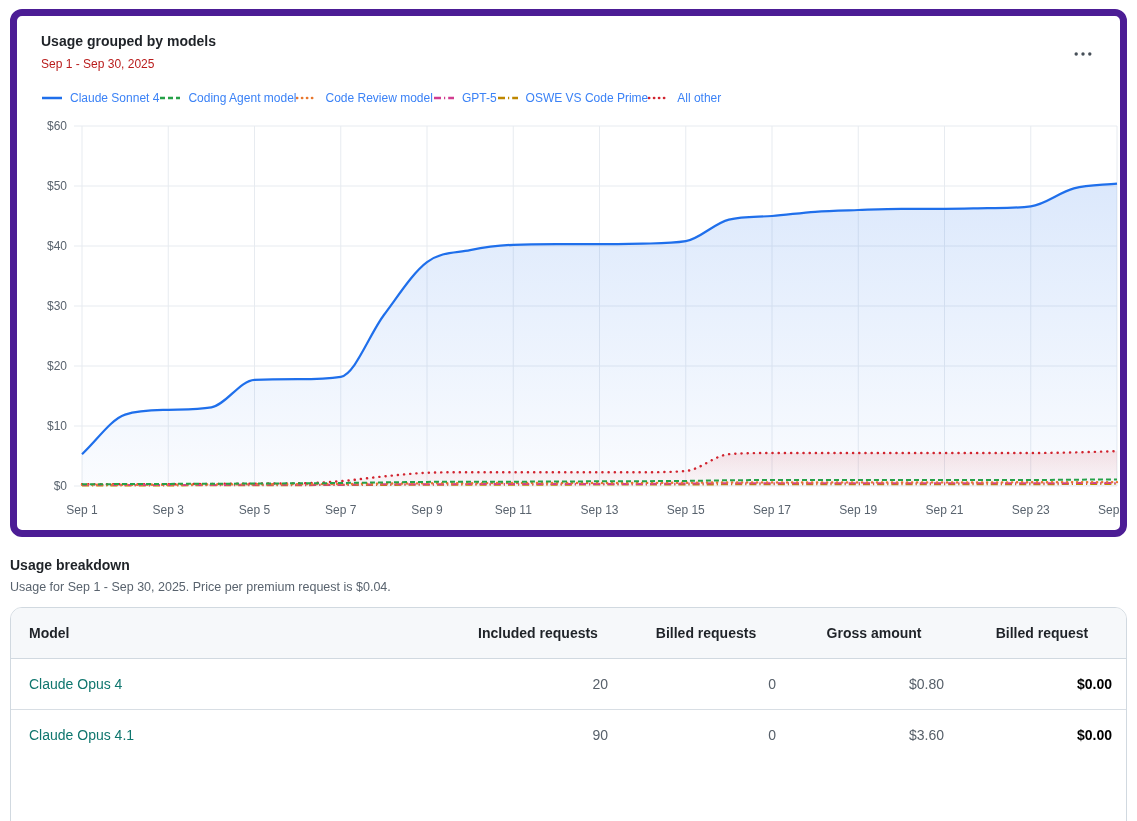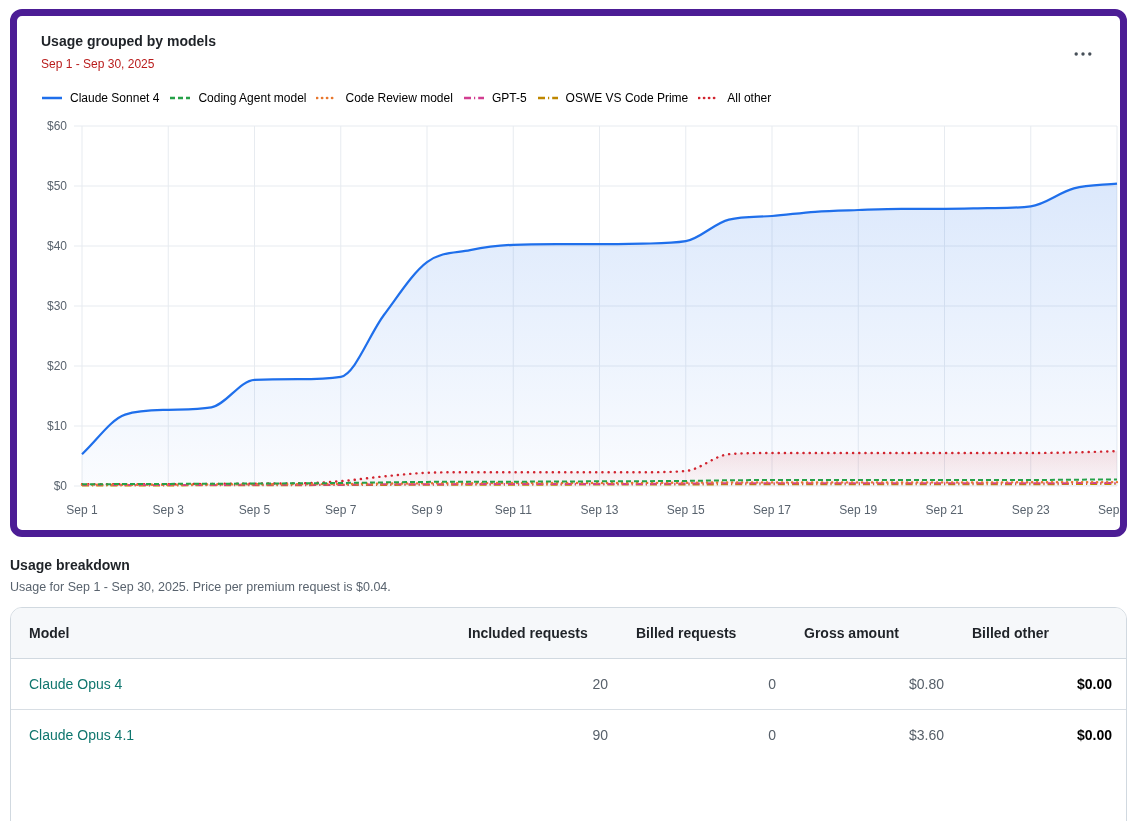--- a/index.html
+++ b/index.html
@@ -27,22 +27,22 @@
     font-size:12px; color:#b91c1c;
   }
   .kebab-btn {
     position:absolute; top:26px; right:22px;
     width:30px; height:24px;
     display:flex; align-items:center; justify-content:center;
     background:transparent; border:none; border-radius:6px; cursor:pointer;
   }
   .legend {
     position:absolute; top:75px; left:24px;
-    display:flex; align-items:center; gap:10px;
-    font-size:12px; color:#000000; white-space:nowrap;
+    display:flex; align-items:center; gap:0;
+    font-size:12px; color:#3b82f6; white-space:nowrap;
   }
   .legend-item { display:flex; align-items:center; gap:7px; }
   .chart-svg { position:absolute; top:100px; left:0; }
 
   .breakdown-title {
     margin:20px 12px 0 10px;
     font-size:14px; font-weight:700; color:#1f2328;
   }
   .breakdown-subtitle {
     margin:7px 0 0 10px;
@@ -53,21 +53,21 @@
     border:1px solid #d1d9e0;
     border-radius:12px;
     overflow:hidden;
     background:#fff;
     height:400px;
   }
   table.usage-table { width:100%; border-collapse:collapse; font-size:14px; }
   table.usage-table col.num-col { width:168px; }
   table.usage-table thead th {
     background:#f6f8fa;
-    font-weight:700; color:#1f2328; text-align:left;
+    font-weight:700; color:#1f2328; text-align:center;
     padding:17px 14px; border-bottom:1px solid #d1d9e0;
     white-space:nowrap;
   }
   table.usage-table thead th:first-child { text-align:left; padding-left:18px; }
   table.usage-table tbody td {
     padding:17px 14px; text-align:right; color:#57606a; background:#fff;
     white-space:nowrap;
   }
   table.usage-table tbody td:first-child { text-align:left; padding-left:18px; color:#0f766e; }
   table.usage-table tbody td:last-child { font-weight:700; color:#000000; }
@@ -202,21 +202,21 @@
         <col class="num-col">
         <col class="num-col">
         <col class="num-col">
     </colgroup>
     <thead>
         <tr>
           <th>Model</th>
           <th>Included requests</th>
           <th>Billed requests</th>
           <th>Gross amount</th>
-          <th>Billed other</th>
+          <th>Billed request</th>
         </tr>
       </thead>
     <tbody>
         <tr>
           <td>Claude Opus 4</td>
           <td>20</td>
           <td>0</td>
           <td>$0.80</td>
           <td>$0.00</td>
         </tr>

